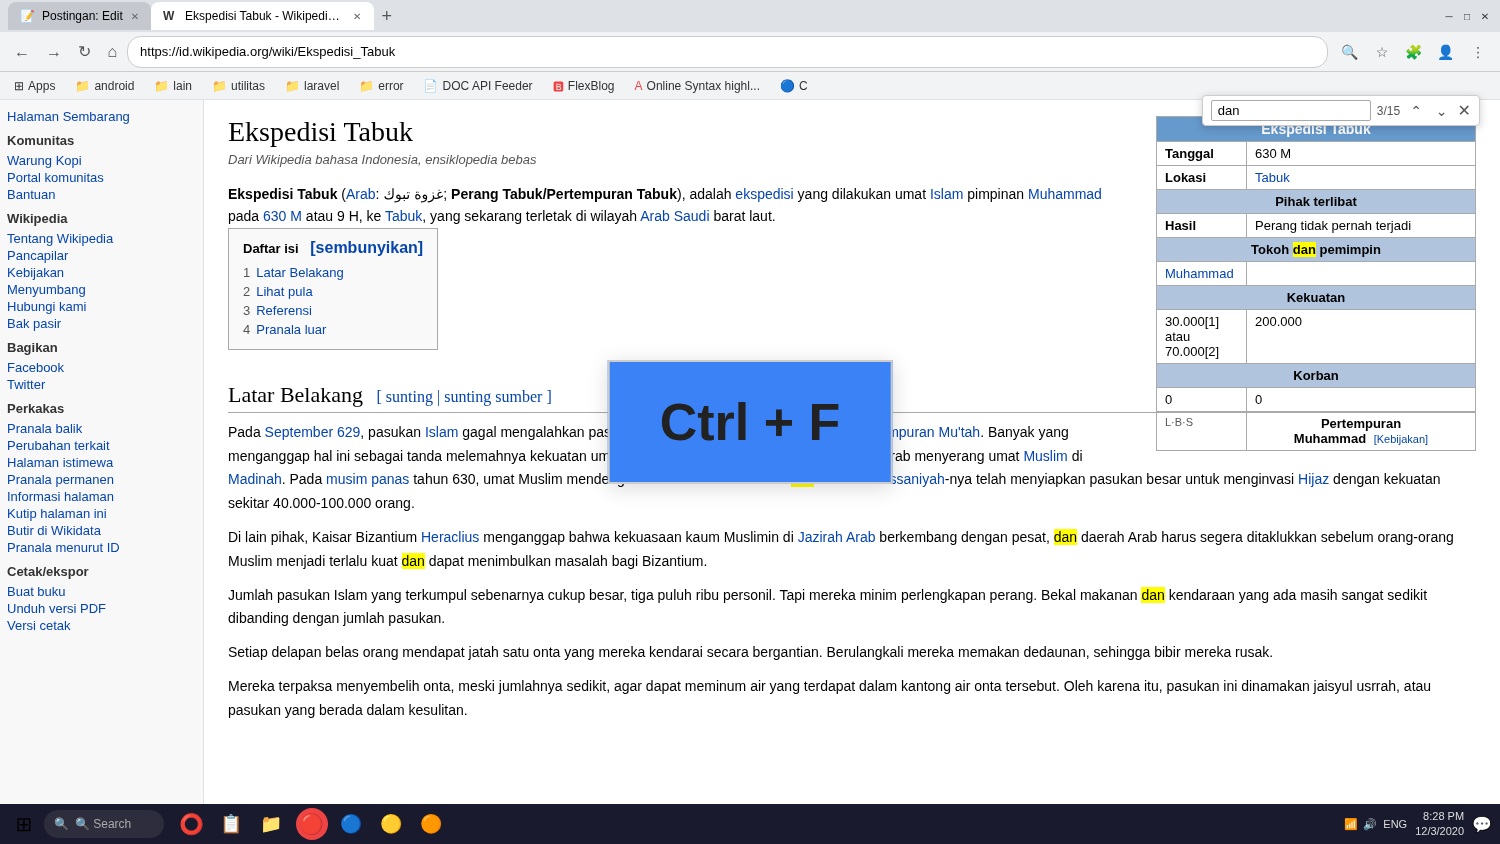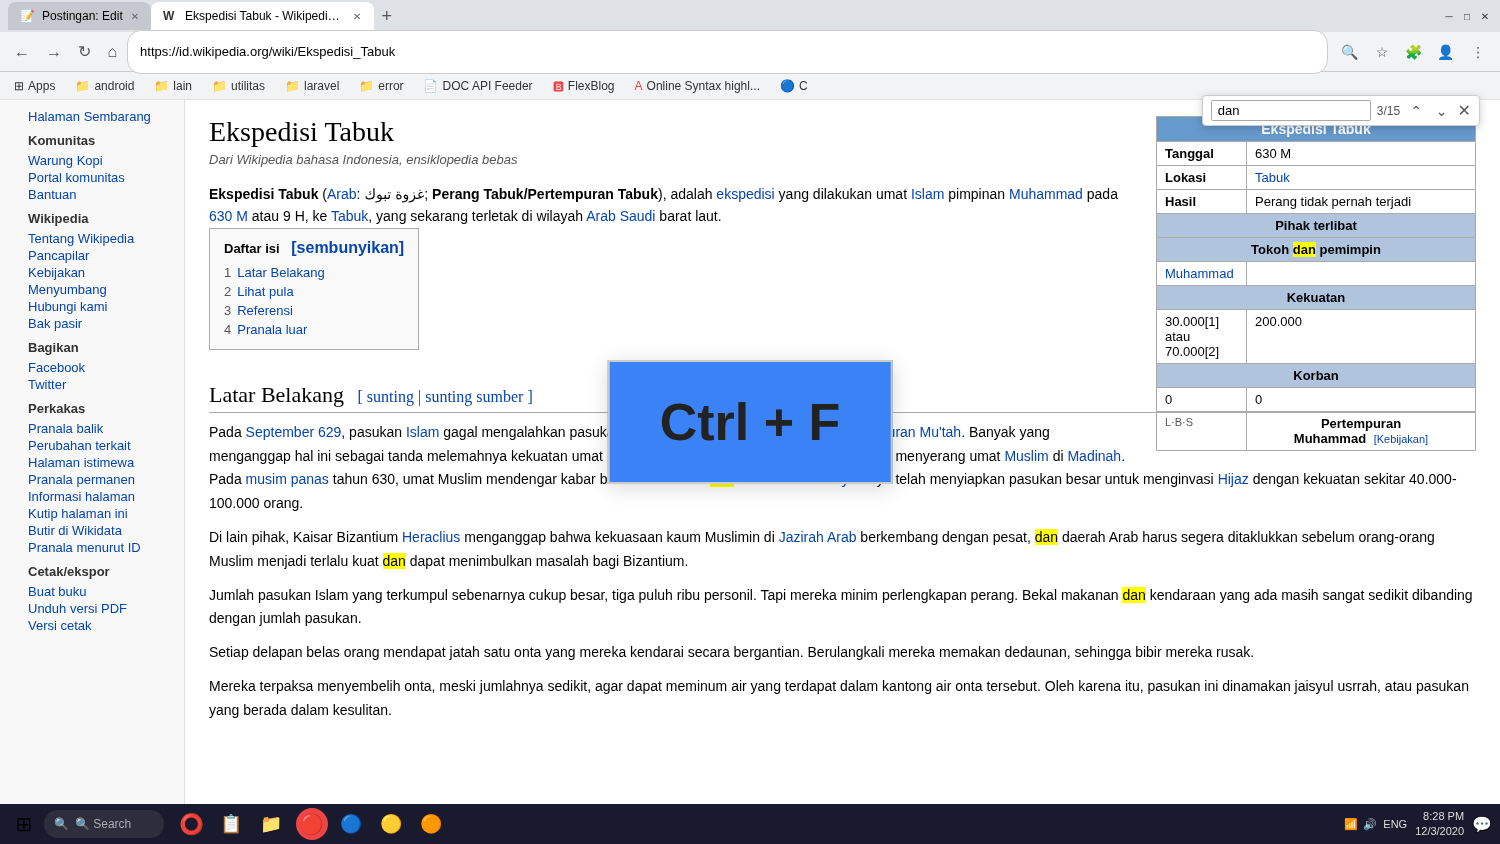--- a/index.html
+++ b/index.html
@@ -13,39 +13,39 @@
     .tab.inactive { background: #c5c8ce; }
     .tab-favicon { width: 14px; height: 14px; }
     .tab-title { max-width: 160px; overflow: hidden; white-space: nowrap; text-overflow: ellipsis; }
     .tab-close { color: #666; font-size: 10px; cursor: pointer; }
     .tab-new { background: none; border: none; font-size: 18px; color: #555; cursor: pointer; padding: 0 8px; }
     .window-controls { margin-left: auto; display: flex; gap: 4px; }
     .win-btn { width: 14px; height: 14px; border: none; cursor: pointer; font-size: 10px; display: flex; align-items: center; justify-content: center; background: none; color: #333; }
 
     .toolbar { display: flex; align-items: center; height: 40px; background: #f1f3f4; padding: 4px 8px; gap: 4px; border-bottom: 1px solid #ccc; }
     .nav-btn { background: none; border: none; cursor: pointer; font-size: 16px; color: #555; padding: 4px 6px; border-radius: 4px; }
-    .address-bar { flex: 1; height: 44px; border: 1px solid #ccc; border-radius: 14px; padding: 0 12px; font-size: 13px; background: #fff; outline: none; }
+    .address-bar { flex: 1; height: 32px; border: 1px solid #ccc; border-radius: 14px; padding: 0 12px; font-size: 13px; background: #fff; outline: none; }
     .toolbar-icons { display: flex; gap: 4px; margin-left: 4px; }
     .toolbar-icon { width: 28px; height: 28px; border-radius: 50%; background: none; border: none; cursor: pointer; font-size: 14px; display: flex; align-items: center; justify-content: center; color: #555; }
 
     .bookmarks-bar { display: flex; align-items: center; height: 28px; background: #f1f3f4; padding: 0 8px; gap: 8px; border-bottom: 1px solid #e0e0e0; font-size: 12px; overflow: hidden; }
     .bookmark-item { display: flex; align-items: center; gap: 4px; cursor: pointer; padding: 2px 6px; border-radius: 4px; white-space: nowrap; color: #333; }
 
     
     .find-bar { position: absolute; top: 95px; right: 20px; background: #fff; border: 1px solid #ccc; border-radius: 4px; display: flex; align-items: center; padding: 4px 8px; gap: 6px; box-shadow: 0 2px 8px rgba(0,0,0,0.2); z-index: 1000; }
     .find-input { border: 1px solid #aaa; border-radius: 2px; padding: 2px 6px; font-size: 13px; width: 160px; outline: none; }
     .find-count { font-size: 12px; color: #555; white-space: nowrap; }
     .find-nav-btn { background: none; border: none; cursor: pointer; font-size: 14px; color: #555; padding: 2px 4px; }
     .find-close { background: none; border: none; cursor: pointer; font-size: 16px; color: #555; }
 
     
     .page-container { display: flex; height: calc(844px - 100px); overflow: hidden; }
 
     
-    .sidebar { width: 185px; background: #f8f8f8; padding: 8px 28px; overflow-y: auto; font-size: 13px; border-right: 1px solid #e0e0e0; flex-shrink: 0; }
+    .sidebar { width: 204px; background: #f8f8f8; padding: 8px 7px; overflow-y: auto; font-size: 13px; border-right: 1px solid #e0e0e0; flex-shrink: 0; }
     .sidebar-section-title { font-weight: bold; margin: 8px 0 4px 0; font-size: 13px; color: #333; }
     .sidebar-link { color: #0645ad; cursor: pointer; display: block; padding: 1px 0; text-decoration: none; }
 
     
     .main-content { flex: 1; overflow-y: auto; padding: 16px 24px; }
     .page-title { font-size: 28px; font-weight: normal; color: #000; margin-bottom: 4px; font-family: 'Linux Libertine', Georgia, serif; }
     .page-subtitle { color: #555; font-size: 13px; margin-bottom: 16px; font-style: italic; }
 
     .intro-text { font-size: 14px; line-height: 1.6; margin-bottom: 0; }
     .intro-text a, a { color: #0645ad; text-decoration: none; cursor: pointer; }
@@ -222,25 +222,25 @@
         </tr>
         <tr>
           <td class="label">Tanggal</td>
           <td>630 M</td>
         </tr>
         <tr>
           <td class="label">Lokasi</td>
           <td><a href="#">Tabuk</a></td>
         </tr>
         <tr>
+          <th colspan="2" class="infobox-subheader">Pihak terlibat</th>
+        </tr>
+        <tr>
           <td class="label">Hasil</td>
           <td>Perang tidak pernah terjadi</td>
-        </tr>
-        <tr>
-          <th colspan="2" class="infobox-subheader">Pihak terlibat</th>
         </tr>
         <tr>
           <th colspan="2" class="infobox-subheader">Tokoh <span class="highlight-yellow">dan</span> pemimpin</th>
         </tr>
         <tr>
           <td><a href="#">Muhammad</a></td>
           <td></td>
         </tr>
         <tr>
           <th colspan="2" class="infobox-subheader">Kekuatan</th>

